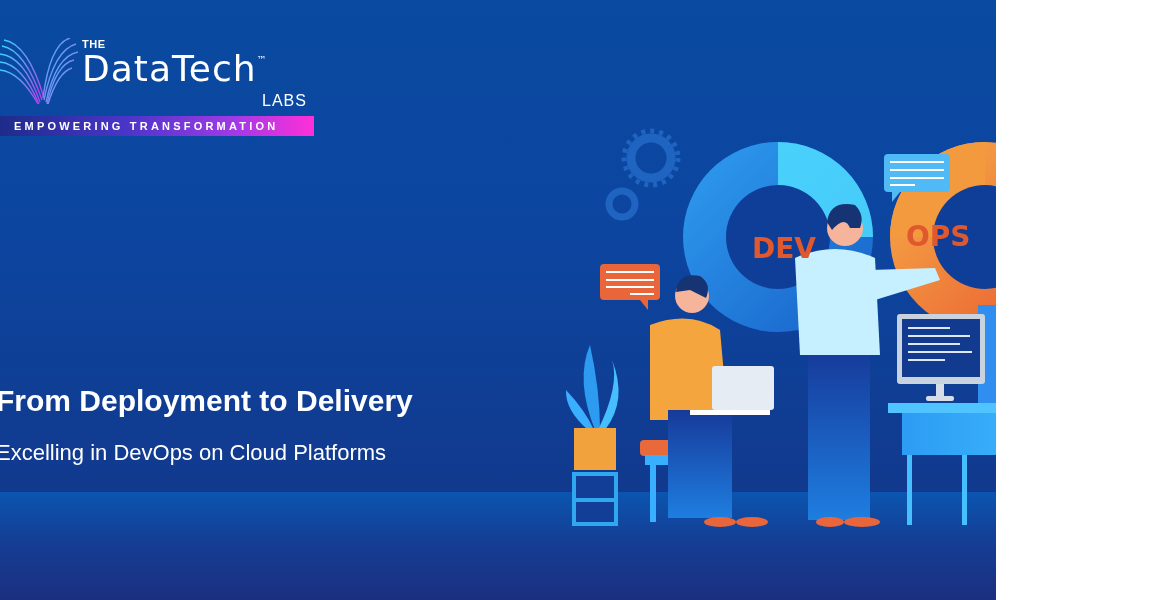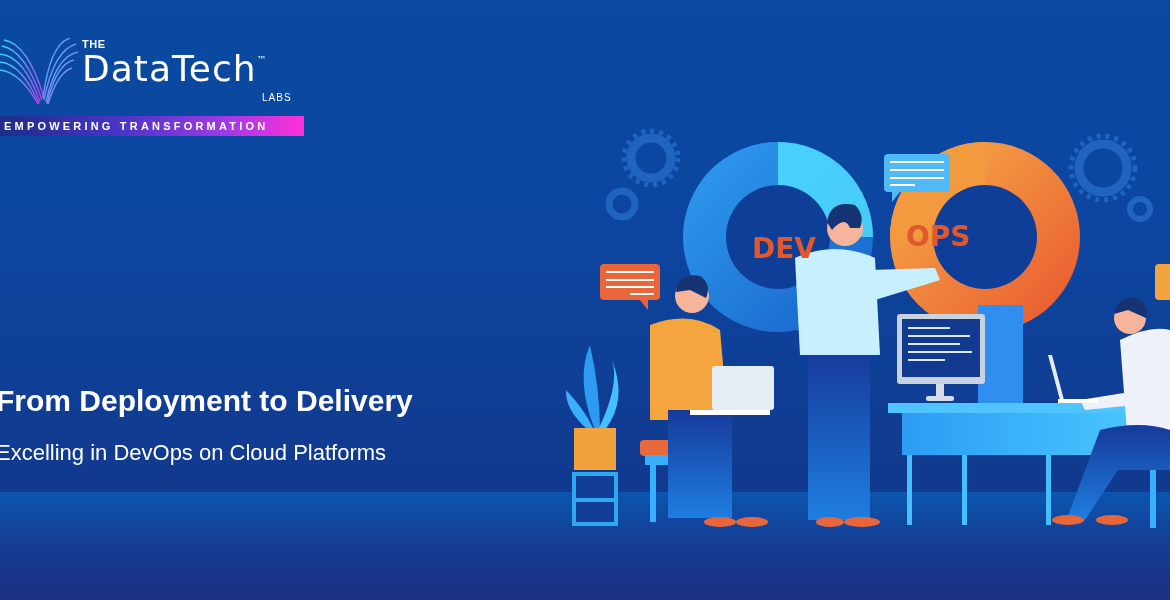--- a/index.html
+++ b/index.html
@@ -1,28 +1,28 @@
 <!DOCTYPE html>
 <html><head>
 <meta charset="utf-8">
 <style>
   html,body{margin:0;padding:0;}
   body{width:1170px;height:600px;overflow:hidden;font-family:"Liberation Sans",sans-serif;}
-  .banner{position:relative;width:1170px;height:600px;overflow:hidden;
+  .banner{position:relative;width:996px;height:600px;overflow:hidden;
     background:linear-gradient(180deg,#0a4aa0 0%,#0c45a0 40%,#113a8e 80%,#14348a 100%);}
   .floor{position:absolute;left:0;top:492px;width:1170px;height:108px;
     background:linear-gradient(180deg,#0b55b0 0%,#143e95 45%,#1c2f80 100%);}
   .logo{position:absolute;left:0;top:38px;width:310px;height:100px;}
   .logo-the{position:absolute;left:82px;top:0;color:#fff;font-weight:bold;font-size:11px;letter-spacing:0.5px;}
   .logo-main{position:absolute;left:82px;top:10px;color:#fff;font-weight:normal;font-size:36px;letter-spacing:1px;font-family:"DejaVu Sans",sans-serif;}
   .logo-tm{font-size:10px;vertical-align:top;position:relative;top:6px;}
-  .logo-labs{position:absolute;left:262px;top:54px;color:#fff;font-size:10px;letter-spacing:1px;}
+  .logo-labs{position:absolute;left:262px;top:54px;color:#fff;font-size:16px;letter-spacing:1px;}
   .tagline{position:absolute;left:0;top:78px;width:300px;height:20px;
     background:linear-gradient(90deg,#1d2c8a 0%,#4a35c8 40%,#a23ae6 75%,#ff2fd8 100%);
-    color:#fff;font-weight:bold;font-size:11px;letter-spacing:3.2px;line-height:20px;padding-left:4px;white-space:nowrap;}
+    color:#fff;font-weight:bold;font-size:11px;letter-spacing:3.2px;line-height:20px;padding-left:14px;white-space:nowrap;}
   .wings{position:absolute;left:0;top:0;}
   .headline{position:absolute;left:-4px;top:384px;color:#fff;font-weight:bold;font-size:30px;white-space:nowrap;}
   .subline{position:absolute;left:-4px;top:440px;color:#fff;font-size:22px;white-space:nowrap;}
   .illus{position:absolute;left:0;top:0;}
   .loop-label{position:absolute;color:#e0582e;font-weight:bold;font-size:28px;font-family:"DejaVu Sans",sans-serif;}
 </style>
 </head>
 <body>
 
 <div class="banner">

